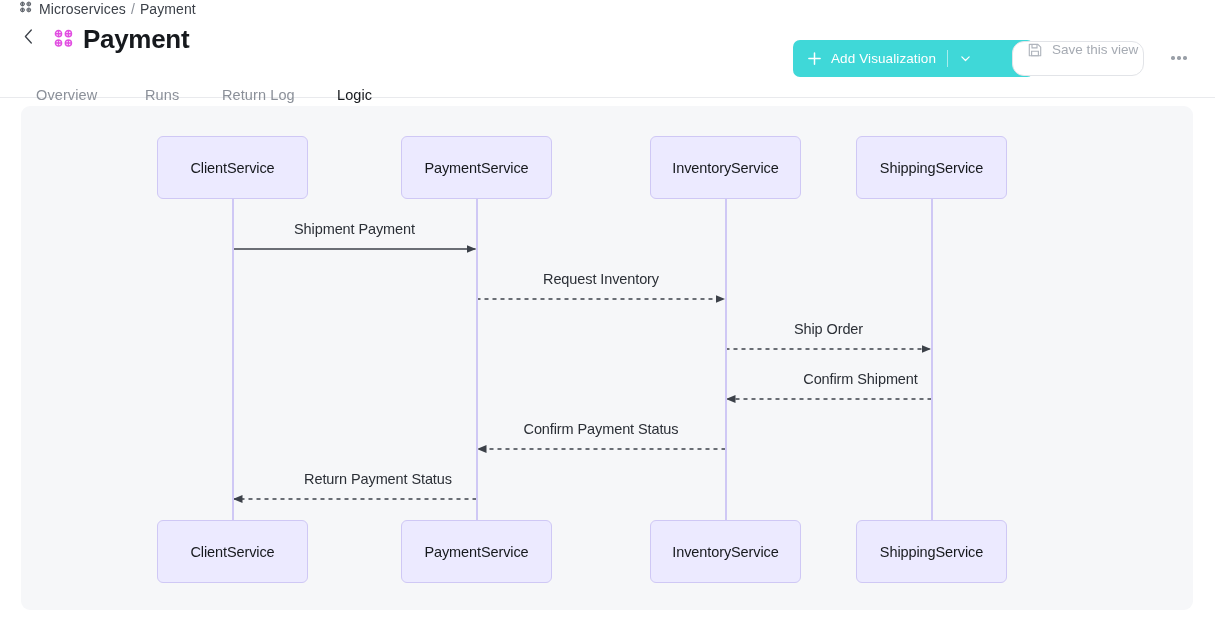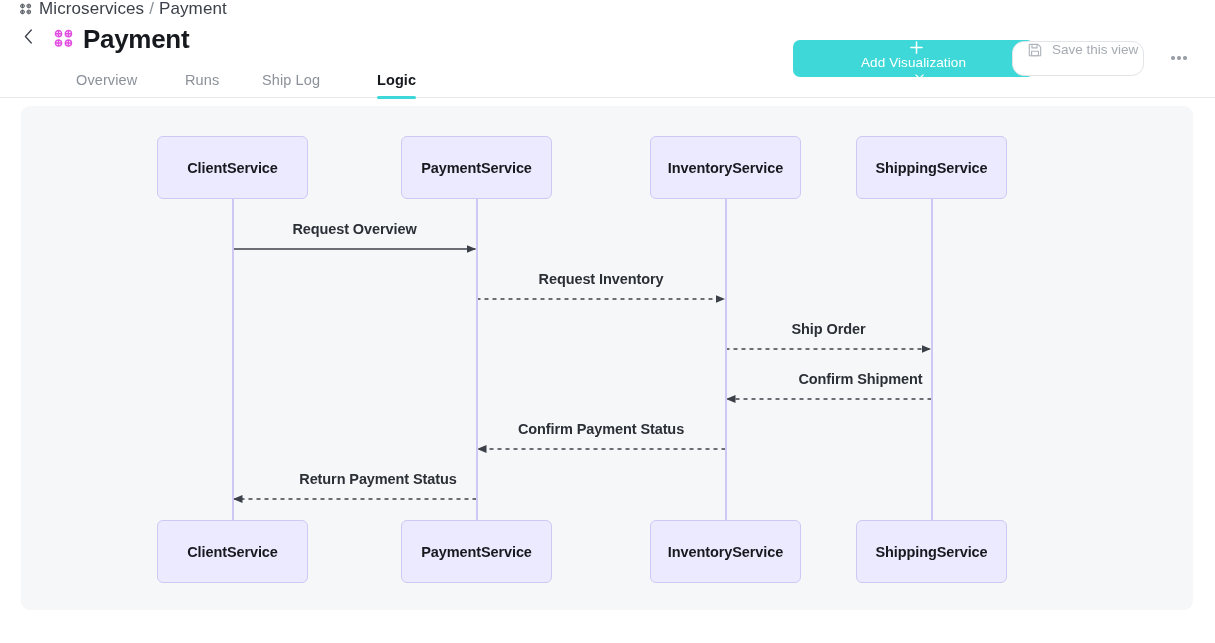--- a/index.html
+++ b/index.html
@@ -8,23 +8,23 @@
     width: 1215px; height: 643px;
     background: #ffffff;
     font-family: "Liberation Sans", sans-serif;
     overflow: hidden;
   }
 
   
   .breadcrumb {
     position: absolute;
     left: 19px; top: 1px;
-    display: flex; align-items: center;
+    display: flex; align-items: flex-start;
     height: 16px;
-    font-size: 17px;
+    font-size: 14px;
     color: #4a4f57;
     letter-spacing: .1px;
   }
   .breadcrumb .bc-icon { width: 14px; height: 14px; margin-right: 6px; display:block; }
   .breadcrumb .bc-sep { margin: 0 5px; color: #8b9099; }
   .breadcrumb .bc-link { color: #3c4149; }
   .breadcrumb .bc-current { color: #3c4149; }
 
   
   .header-row {
@@ -58,21 +58,20 @@
     position: absolute; left: 793px; top: 20px;
     height: 37px; width: 241px;
     background: #3fd8d8;
     border-radius: 7px;
     display: flex; align-items: center;
     color: #ffffff;
     font-size: 13.5px;
     cursor: pointer;
     border: none;
     padding: 0;
-    flex-direction: column;
   }
   .btn-add-viz .plus { margin-left: 14px; margin-right: 9px; display:flex; }
   .btn-add-viz .label { letter-spacing: .1px; }
   .btn-add-viz .divider {
     width: 1px; height: 17px; background: rgba(255,255,255,.55);
     margin-left: 11px;
   }
   .btn-add-viz .caret { margin-left: 11px; display:flex; }
 
   .btn-save-view {
@@ -101,44 +100,43 @@
 
   
   .tabs {
     position: absolute;
     left: 0; top: 60px;
     width: 1215px; height: 38px;
     border-bottom: 1px solid #e9eaed;
   }
   .tab {
     position: absolute;
-    top: 1px; height: 37px;
+    top: 16px; height: 37px;
     display: flex; align-items: center;
     font-size: 14.5px;
     color: #8b9099;
     cursor: pointer;
     letter-spacing: .1px;
     white-space: nowrap;
-    margin-left: 40px;
-  }
-  .tab.active { color: #16191d; font-weight: bold; align-items: center; }
+  }
+  .tab.active { color: #16191d; font-weight: normal; align-items: center; }
   .tab .underline {
     position: absolute; left: 0; right: 0; bottom: -1px;
     height: 3px; background: #3fd8d8; border-radius: 2px;
   }
 
   
   .canvas {
     position: absolute;
     left: 21px; top: 106px;
     width: 1172px; height: 504px;
     background: #f6f7f9;
     border-radius: 9px;
   }
-  .diagram { position: absolute; inset: 0; font-weight: bold; }
+  .diagram { position: absolute; inset: 0; }
 
   
   .node {
     position: absolute;
     width: 151px; height: 63px;
     background: #eceaff;
     border: 1px solid #cfc8f5;
     border-radius: 6px;
     display: flex; align-items: center; justify-content: center;
     font-size: 14.5px;
@@ -250,21 +248,21 @@
 </div>
 
 <div class="tabs" id="tab-bar">
     <div class="tab" style="left: 36px;">
       <span>Overview</span>
     </div>
     <div class="tab" style="left: 145px; align-items: center;">
       <span>Runs</span>
     </div>
     <div class="tab" style="left: 222px;">
-      <span>Ship Log</span>
+      <span>Return Log</span>
     </div>
     <div class="tab active" style="left: 337px;">
       <span>Logic</span>
       <span class="underline"></span>
     </div>
   </div>
 
 <div class="canvas">
   <div class="diagram" id="diagram">
     <svg class="edges" id="edges">
@@ -304,20 +302,20 @@
       <div class="node" style="left: 629px; top: 414px;">
         <span>InventoryService</span>
       </div>
       <div class="lifeline" style="left: 909.5px; top: 93px; height: 321px;"></div>
       <div class="node" style="left: 835px; top: 30px;">
         <span>ShippingService</span>
       </div>
       <div class="node" style="left: 835px; top: 414px;">
         <span>ShippingService</span>
       </div>
-      <div class="msg-label" style="left: 333.5px; top: 115px;">Request Overview</div>
+      <div class="msg-label" style="left: 333.5px; top: 115px;">Shipment Payment</div>
       <div class="msg-label" style="left: 580px; top: 165px;">Request Inventory</div>
       <div class="msg-label" style="left: 807.5px; top: 215px;">Ship Order</div>
       <div class="msg-label" style="left: 807.5px; top: 265px; margin-left: 32px;">Confirm Shipment</div>
       <div class="msg-label" style="left: 580px; top: 315px;">Confirm Payment Status</div>
       <div class="msg-label" style="left: 333.5px; top: 365px; padding-left: 47px;">Return Payment Status</div>
     </div>
 </div>
 
 </body></html>

